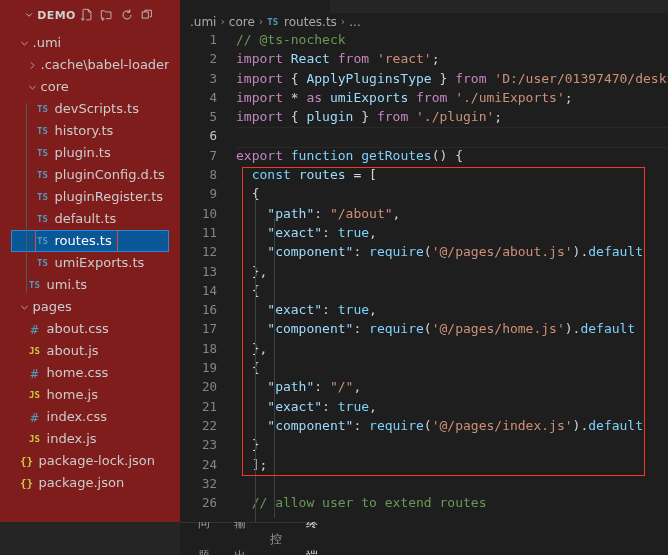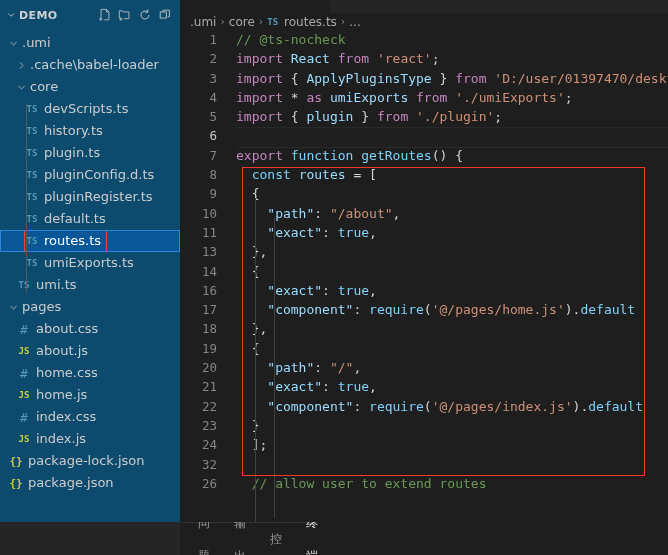--- a/index.html
+++ b/index.html
@@ -9,22 +9,22 @@
     font-family:"DejaVu Sans","Liberation Sans",sans-serif;
     font-size:13px;
     color:#cccccc;
     -webkit-font-smoothing:antialiased;
   }
   #app{position:relative;width:668px;height:555px;display:flex;flex-direction:column;}
   .body-row{display:flex;flex:1;min-height:0;}
 
   
   #sidebar{
-    width:180px;flex:0 0 180px;background:#0c4a6e;
-    display:flex;flex-direction:column;overflow:hidden;position:relative;
+    width:180px;flex:0 0 180px;background:#7f1d1d;
+    display:flex;flex-direction:column;overflow:hidden;position:relative;align-items:center;
   }
   .sb-header{
     height:30px;flex:0 0 30px;display:flex;align-items:center;
     padding:0 4px 0 6px;gap:4px;
   }
   .sb-title{
     display:flex;align-items:center;gap:3px;
     font-size:11px;font-weight:bold;letter-spacing:.4px;color:#cfcfcf;
     white-space:nowrap;
   }
@@ -318,20 +318,21 @@
             <div class="cline"><span class="gutter">2</span><span class="codetext"><span class="t-kw">import</span><span class="t-id"> React </span><span class="t-kw">from</span><span class="t-pl"> </span><span class="t-str">'react'</span><span class="t-pl">;</span></span></div>
             <div class="cline"><span class="gutter">3</span><span class="codetext"><span class="t-kw">import</span><span class="t-pl"> { </span><span class="t-id">ApplyPluginsType</span><span class="t-pl"> } </span><span class="t-kw">from</span><span class="t-pl"> </span><span class="t-str">'D:/user/01397470/deskt</span></span></div>
             <div class="cline"><span class="gutter">4</span><span class="codetext"><span class="t-kw">import</span><span class="t-pl"> * </span><span class="t-kw">as</span><span class="t-id"> umiExports </span><span class="t-kw">from</span><span class="t-pl"> </span><span class="t-str">'./umiExports'</span><span class="t-pl">;</span></span></div>
             <div class="cline"><span class="gutter">5</span><span class="codetext"><span class="t-kw">import</span><span class="t-pl"> { </span><span class="t-id">plugin</span><span class="t-pl"> } </span><span class="t-kw">from</span><span class="t-pl"> </span><span class="t-str">'./plugin'</span><span class="t-pl">;</span></span></div>
             <div class="cline current"><span class="gutter">6</span><span class="codetext"></span></div>
             <div class="cline"><span class="gutter">7</span><span class="codetext"><span class="t-kw">export</span><span class="t-pl"> </span><span class="t-kw2">function</span><span class="t-pl"> </span><span class="t-fn">getRoutes</span><span class="t-pl">() {</span></span></div>
             <div class="cline"><span class="gutter">8</span><span class="codetext"><span class="t-pl">  </span><span class="t-kw2">const</span><span class="t-pl"> </span><span class="t-id">routes</span><span class="t-pl"> = [</span></span></div>
             <div class="cline"><span class="gutter">9</span><span class="codetext"><span class="t-pl">  {</span></span></div>
             <div class="cline"><span class="gutter">10</span><span class="codetext"><span class="t-pl">    </span><span class="t-id">"path"</span><span class="t-pl">: </span><span class="t-str">"/about"</span><span class="t-pl">,</span></span></div>
             <div class="cline"><span class="gutter">11</span><span class="codetext"><span class="t-pl">    </span><span class="t-id">"exact"</span><span class="t-pl">: </span><span class="t-kw2">true</span><span class="t-pl">,</span></span></div>
+            <div class="cline"><span class="gutter">12</span><span class="codetext"><span class="t-pl">    </span><span class="t-id">"component"</span><span class="t-pl">: </span><span class="t-fn">require</span><span class="t-pl">(</span><span class="t-str">'@/pages/about.js'</span><span class="t-pl">).</span><span class="t-kw2">default</span></span></div>
             <div class="cline"><span class="gutter">13</span><span class="codetext"><span class="t-pl">  },</span></span></div>
             <div class="cline"><span class="gutter">14</span><span class="codetext"><span class="t-pl">  {</span></span></div>
             <div class="cline"><span class="gutter">16</span><span class="codetext"><span class="t-pl">    </span><span class="t-id">"exact"</span><span class="t-pl">: </span><span class="t-kw2">true</span><span class="t-pl">,</span></span></div>
             <div class="cline"><span class="gutter">17</span><span class="codetext"><span class="t-pl">    </span><span class="t-id">"component"</span><span class="t-pl">: </span><span class="t-fn">require</span><span class="t-pl">(</span><span class="t-str">'@/pages/home.js'</span><span class="t-pl">).</span><span class="t-kw2">default</span></span></div>
             <div class="cline"><span class="gutter">18</span><span class="codetext"><span class="t-pl">  },</span></span></div>
             <div class="cline"><span class="gutter">19</span><span class="codetext"><span class="t-pl">  {</span></span></div>
             <div class="cline"><span class="gutter">20</span><span class="codetext"><span class="t-pl">    </span><span class="t-id">"path"</span><span class="t-pl">: </span><span class="t-str">"/"</span><span class="t-pl">,</span></span></div>
             <div class="cline"><span class="gutter">21</span><span class="codetext"><span class="t-pl">    </span><span class="t-id">"exact"</span><span class="t-pl">: </span><span class="t-kw2">true</span><span class="t-pl">,</span></span></div>
             <div class="cline"><span class="gutter">22</span><span class="codetext"><span class="t-pl">    </span><span class="t-id">"component"</span><span class="t-pl">: </span><span class="t-fn">require</span><span class="t-pl">(</span><span class="t-str">'@/pages/index.js'</span><span class="t-pl">).</span><span class="t-kw2">default</span></span></div>
             <div class="cline"><span class="gutter">23</span><span class="codetext"><span class="t-pl">  }</span></span></div>

